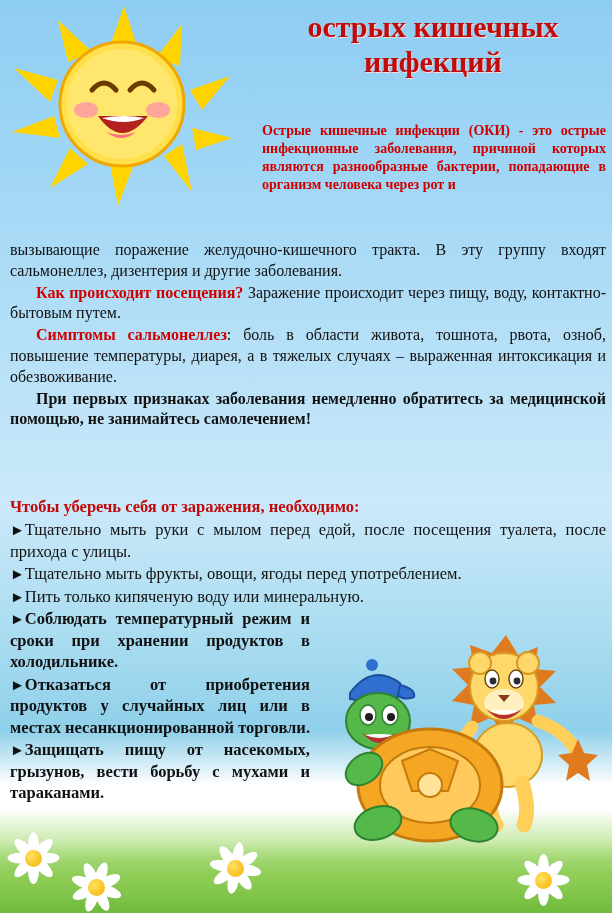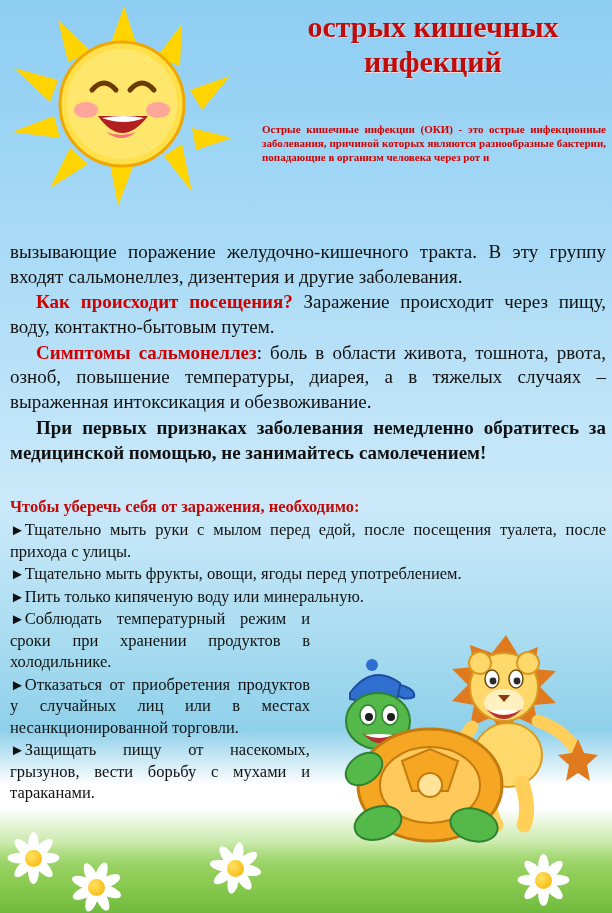--- a/index.html
+++ b/index.html
@@ -104,31 +104,31 @@
     line-height: 1.15;
     text-shadow: 1px 1px 0 #ffd9d9;
   }
 
   
   .col-right {
     position: absolute;
     left: 262px;
     top: 122px;
     width: 344px;
-    font-size: 11px;
+    font-size: 14px;
     line-height: 1.28;
     text-align: justify;
     color: #111;
   }
   .full {
     position: absolute;
     left: 10px;
     top: 240px;
     width: 596px;
-    font-size: 19px;
+    font-size: 16px;
     line-height: 1.3;
     text-align: justify;
     color: #111;
   }
   .full p { margin: 0 0 1px 0; }
   .indent { text-indent: 26px; }
   .red-bold { color: #d00000; font-weight: bold; }
   .bold { font-weight: bold; }
 
   .list {
@@ -142,21 +142,21 @@
   }
   .list .hdr {
     color: #c10a0a;
     font-weight: bold;
     margin-bottom: 2px;
   }
   .list p {
     margin: 0 0 1px 0;
     text-align: justify;
   }
-  .narrow { width: 300px; }
+  .narrow { width: 300px; font-weight: bold; }
   .arrow { font-size: 15px; }
 
   
   .animals {
     position: absolute;
     right: 6px;
     bottom: 48px;
     width: 300px;
     height: 230px;
   }

